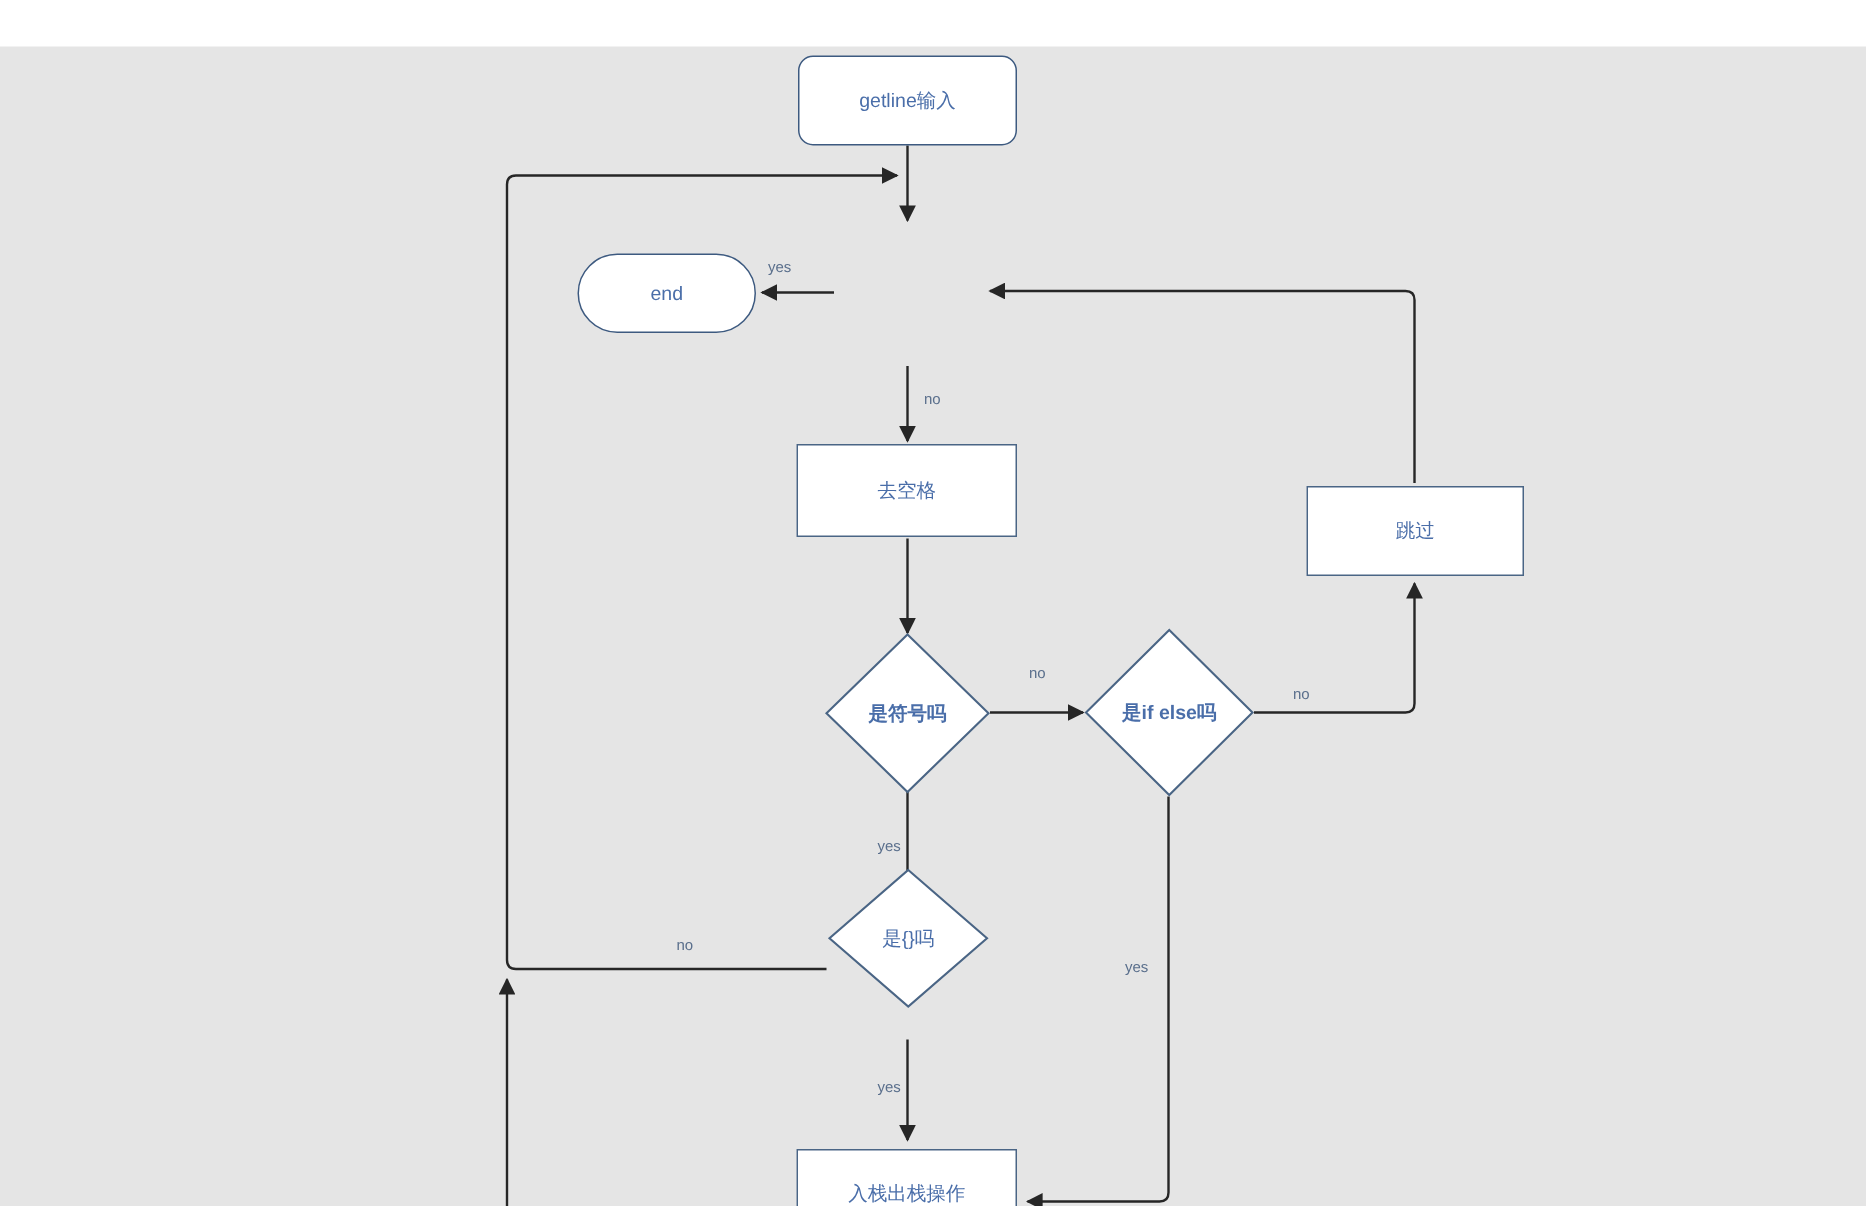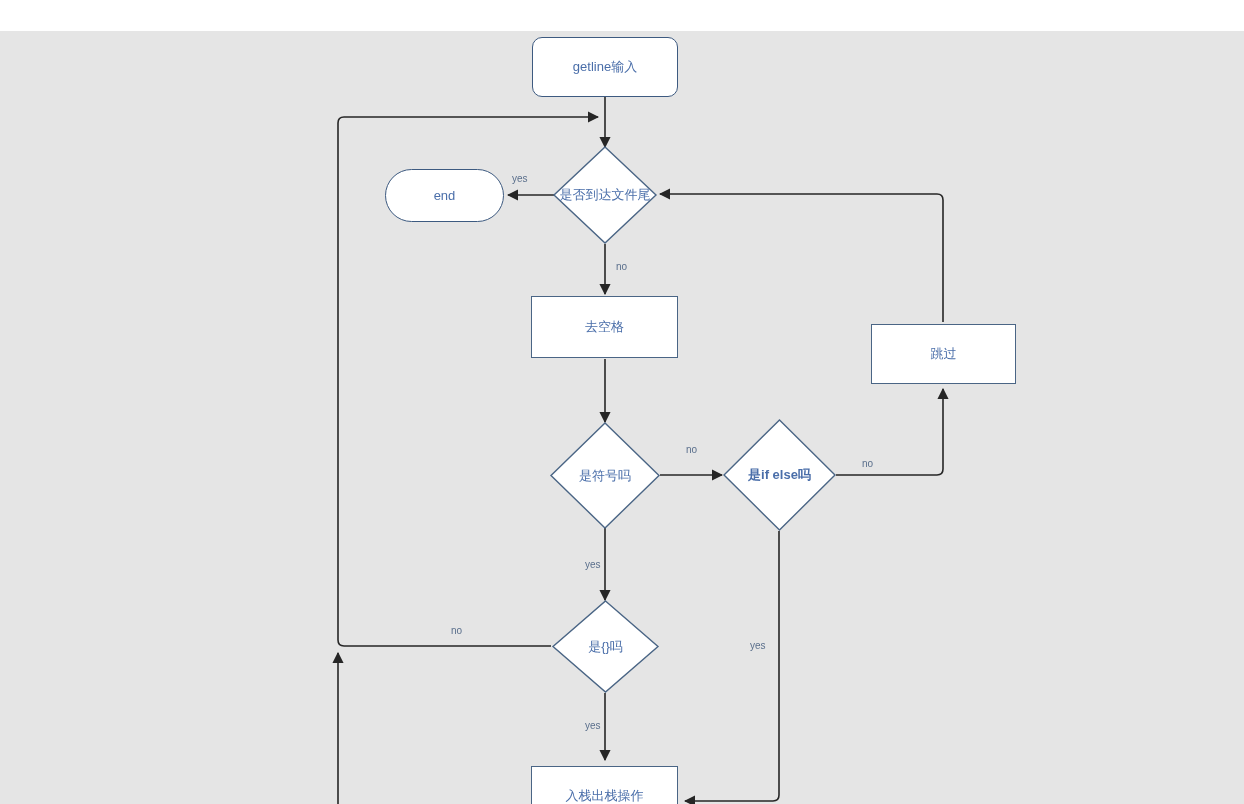--- a/index.html
+++ b/index.html
@@ -115,54 +115,48 @@
       <path d="M 605 662 L 605 729" marker-end="url(#arrow)"></path>
 
       <path d="M 532 785 L 344 785 Q 338 785 338 779 L 338 622" marker-end="url(#arrow)"></path>
     </g>
   </svg>
 
   <div class="node rounded" style="left:532px; top:6px; width:146px; height:60px;">
     <span>getline输入</span>
   </div>
 
-  <div class="diamond-wrap" style="left:553px; top:115px; width:104px; height:98px;">
-    <svg width="104" height="98" viewBox="0 0 104 98" xmlns="http://www.w3.org/2000/svg">
-      <polygon points="52,1 103,49 52,97 1,49" fill="#ffffff" stroke="#4a6585" stroke-width="1.4"></polygon>
-    </svg>
-    <div class="diamond-label">是否到达文件尾</div>
-  </div>
 
   <div class="node rect" style="left:531px; top:265px; width:147px; height:62px;">
     <span>去空格</span>
   </div>
 
   <div class="node stadium" style="left:385px; top:138px; width:119px; height:53px;">
     <span>end</span>
   </div>
 
-  <div class="diamond-wrap" style="left:550px; top:391px; width:110px; height:107px;">
+  <div class="diamond-wrap" style="left:550px; top:391px; width:110px; height:107px;font-weight:bold;">
     <svg width="110" height="107" viewBox="0 0 110 107" xmlns="http://www.w3.org/2000/svg">
       <polygon points="55,1 109,53.5 55,106 1,53.5" fill="#ffffff" stroke="#4a6585" stroke-width="1.4"></polygon>
     </svg>
     <div class="diamond-label">是符号吗</div>
   </div>
 
   <div class="diamond-wrap" style="left:723px; top:388px; width:113px; height:112px;font-weight:bold;">
     <svg width="113" height="112" viewBox="0 0 113 112" xmlns="http://www.w3.org/2000/svg">
       <polygon points="56.5,1 112,56 56.5,111 1,56" fill="#ffffff" stroke="#4a6585" stroke-width="1.4"></polygon>
     </svg>
     <div class="diamond-label">是if else吗</div>
   </div>
 
   <div class="node rect" style="left:871px; top:293px; width:145px; height:60px;">
     <span>跳过</span>
   </div>
 
-  <div class="diamond-wrap" style="left:552px; top:569px; width:107px; height:93px;">
+  <div class="diamond-wrap" style="left:552px; top:548px; width:107px; height:93px;">
     <svg width="107" height="93" viewBox="0 0 107 93" xmlns="http://www.w3.org/2000/svg">
       <polygon points="53.5,1 106,46.5 53.5,92 1,46.5" fill="#ffffff" stroke="#4a6585" stroke-width="1.4"></polygon>
     </svg>
     <div class="diamond-label">是{}吗</div>
   </div>
 
   <div class="node rect" style="left:531px; top:735px; width:147px; height:60px;font-family:Liberation Serif, serif;">
     <span>入栈出栈操作</span>
   </div>
 

